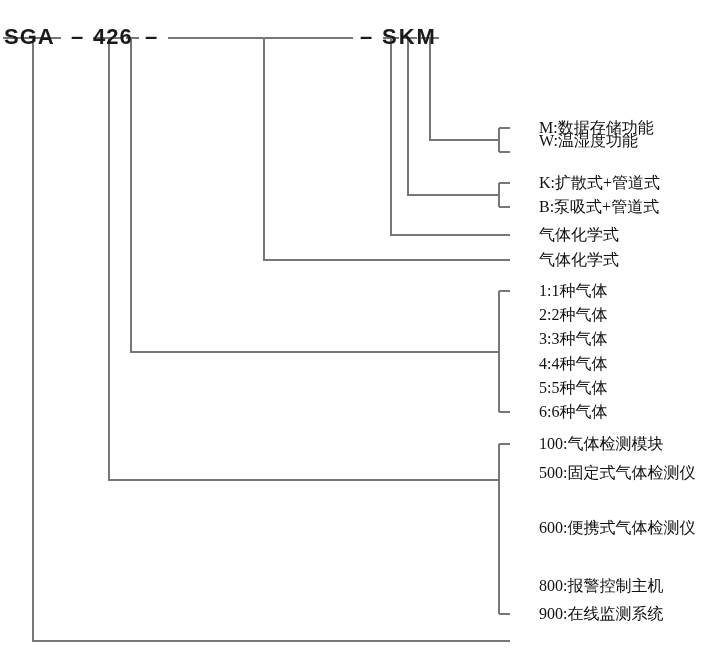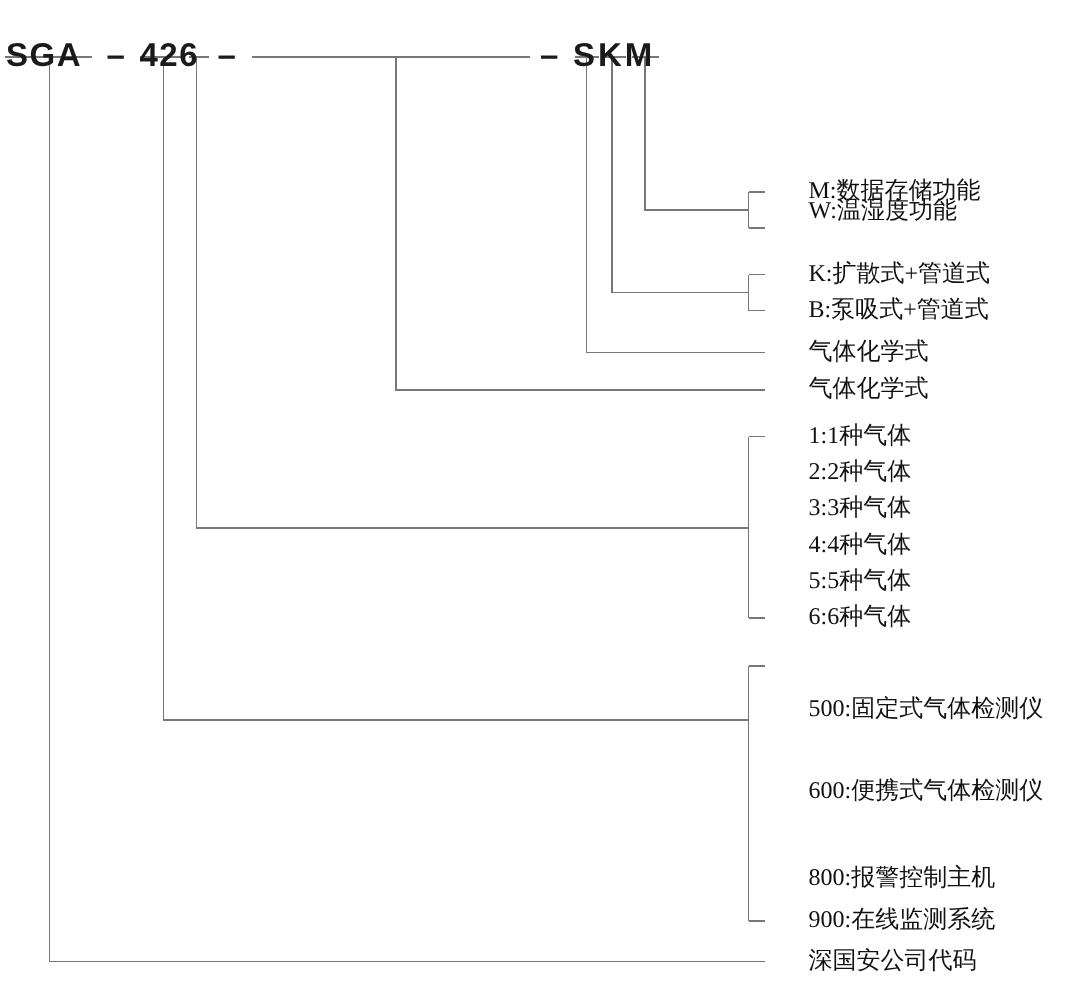--- a/index.html
+++ b/index.html
@@ -81,20 +81,20 @@
   <div class="lbl" style="top:226px">气体化学式</div>
   <div class="lbl" style="top:251px">气体化学式</div>
 
   <div class="lbl" style="top:282px">1:1种气体</div>
   <div class="lbl" style="top:306px">2:2种气体</div>
   <div class="lbl" style="top:330px">3:3种气体</div>
   <div class="lbl" style="top:355px">4:4种气体</div>
   <div class="lbl" style="top:379px">5:5种气体</div>
   <div class="lbl" style="top:403px">6:6种气体</div>
 
+  <div class="lbl" style="top:435px">100:气体检测模块</div>
   <div class="lbl" style="top:464px">500:固定式气体检测仪</div>
   <div class="lbl" style="top:519px">600:便携式气体检测仪</div>
   <div class="lbl" style="top:577px">800:报警控制主机</div>
   <div class="lbl" style="top:605px">900:在线监测系统</div>
 
-  <div class="lbl" style="top:632px">深国安公司代码</div>
 
 </div>
 
 </body></html>

